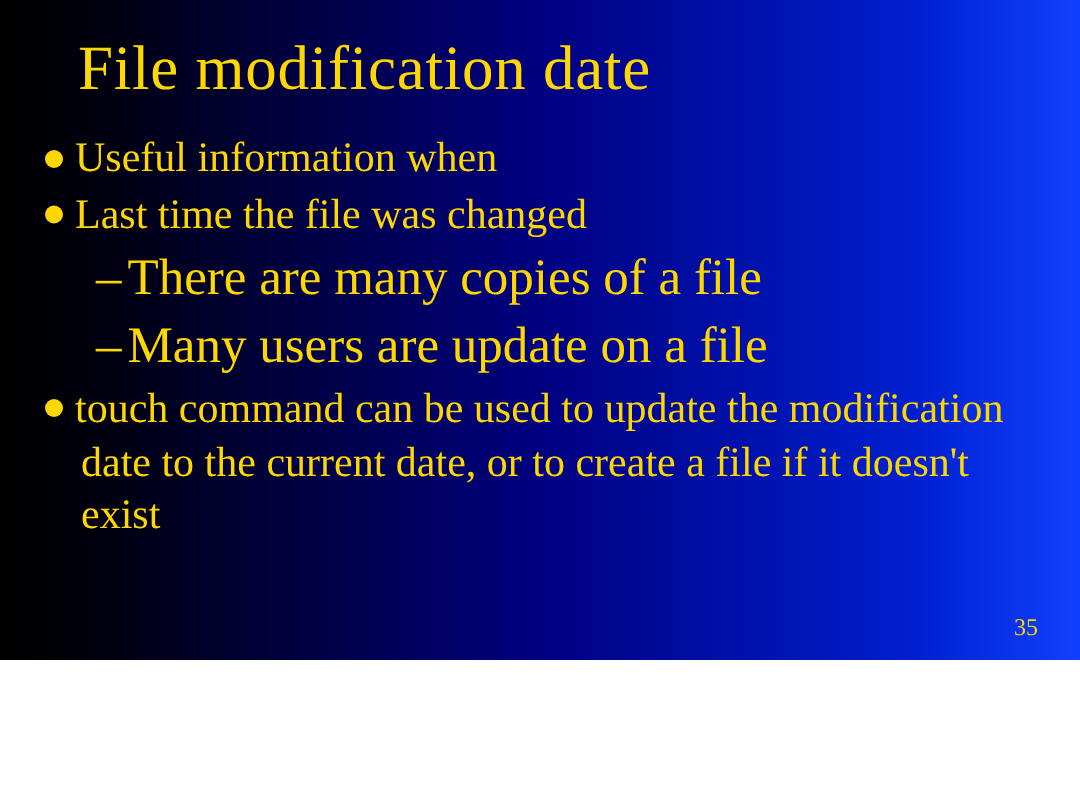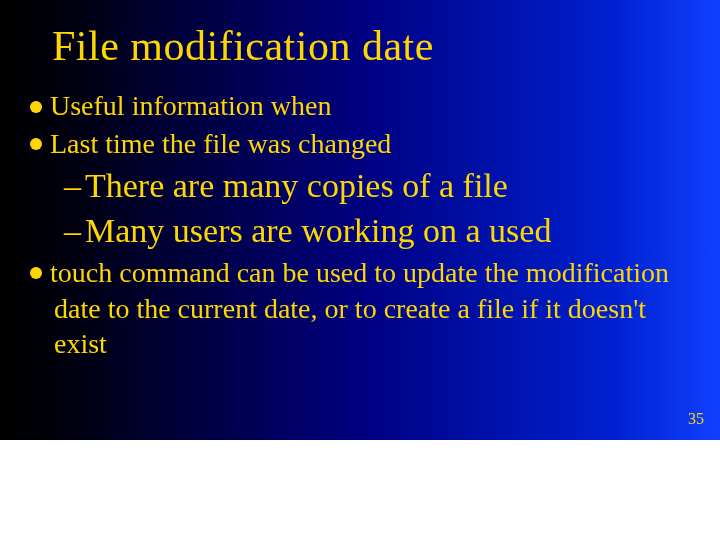--- a/index.html
+++ b/index.html
@@ -50,21 +50,21 @@
     margin-bottom: 2px;
   }
   .dash {
     margin-right: 4px;
   }
   .mono {
     font-family: Liberation Serif, serif;
   }
   .pagenum {
     position: absolute;
-    right: 16px;
+    right: 28px;
     bottom: 12px;
     font-size: 16px;
     color: #ffd700;
   }
 </style>
 </head>
 <body>
 
 <div class="slide">
   <div class="title">File modification date</div>
@@ -72,20 +72,20 @@
     <div class="b1">
       <span class="dot"></span><span>Useful information when</span>
     </div>
     <div class="b1">
       <span class="dot"></span><span>Last time the file was changed</span>
     </div>
     <div class="sub">
       <span class="dash">–</span><span>There are many copies of a file</span>
     </div>
     <div class="sub">
-      <span class="dash">–</span><span>Many users are working on a used</span>
+      <span class="dash">–</span><span>Many users are update on a file</span>
     </div>
     <div class="b1">
       <span class="dot"></span><span class="mono">touch</span><span> command can be used to update the modification date to the current date, or to create a file if it doesn't exist</span>
     </div>
   </div>
   <div class="pagenum">35</div>
 </div>
 
 </body></html>

